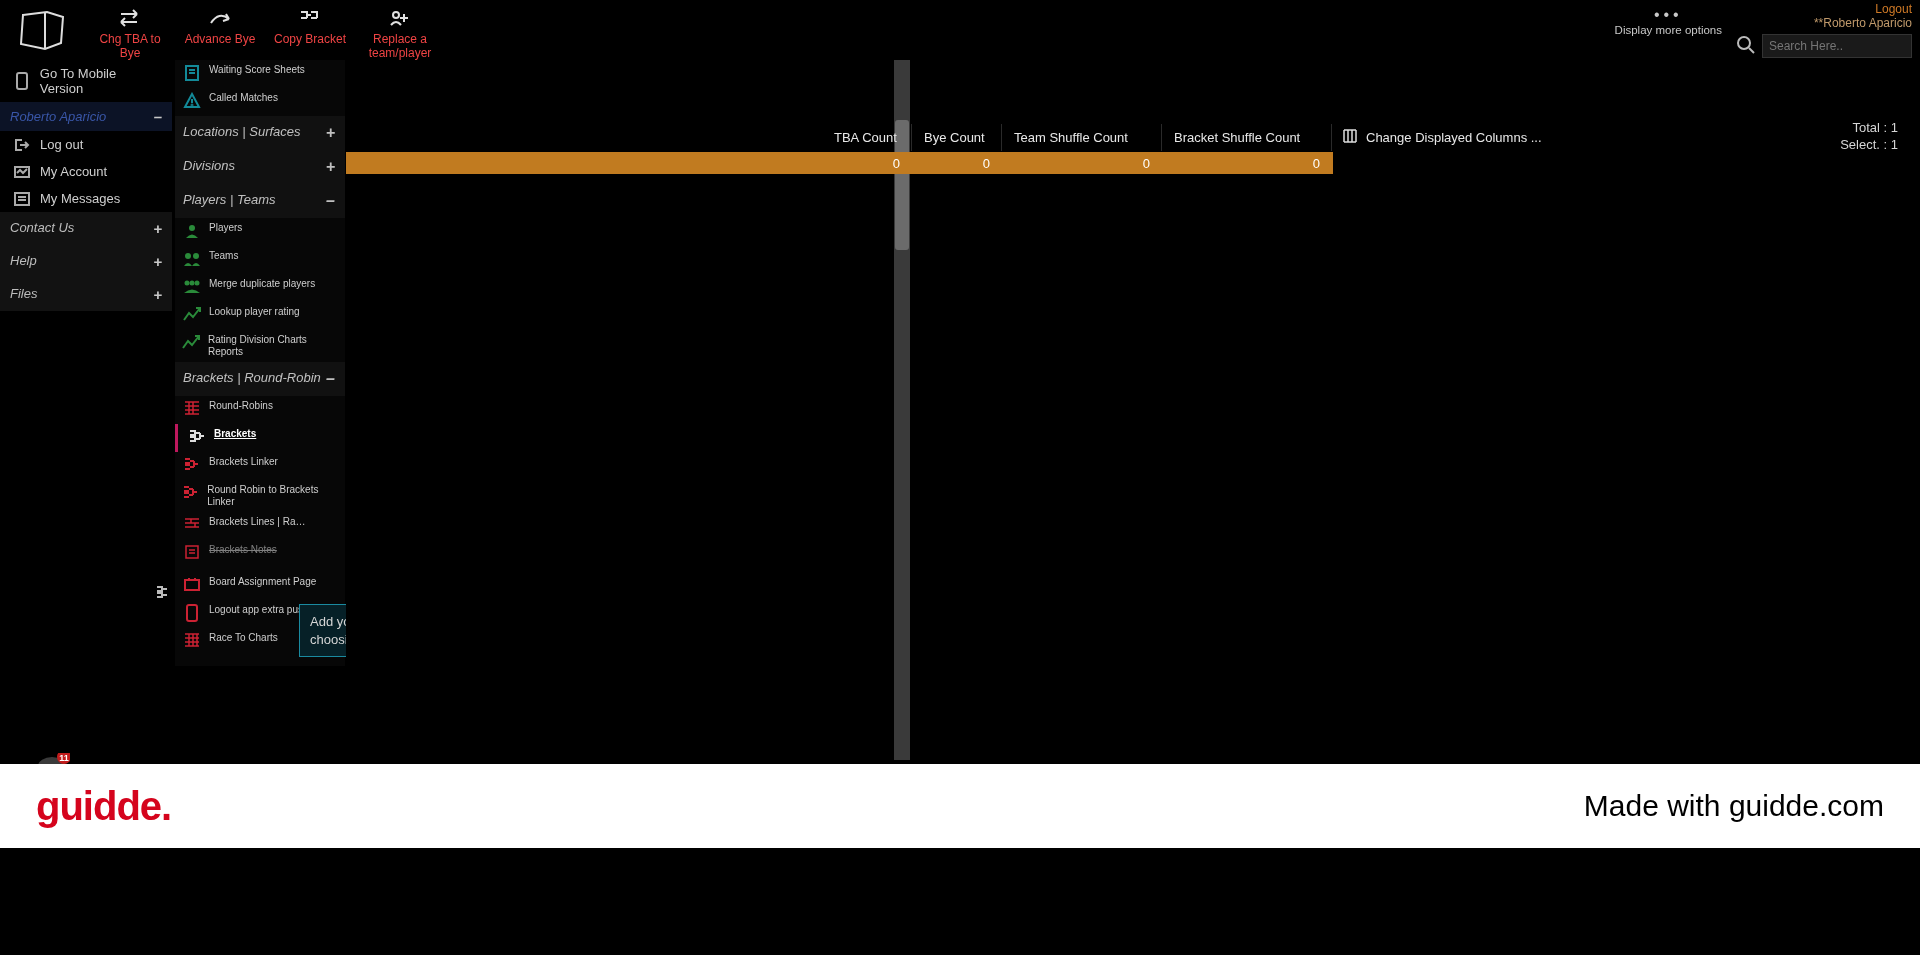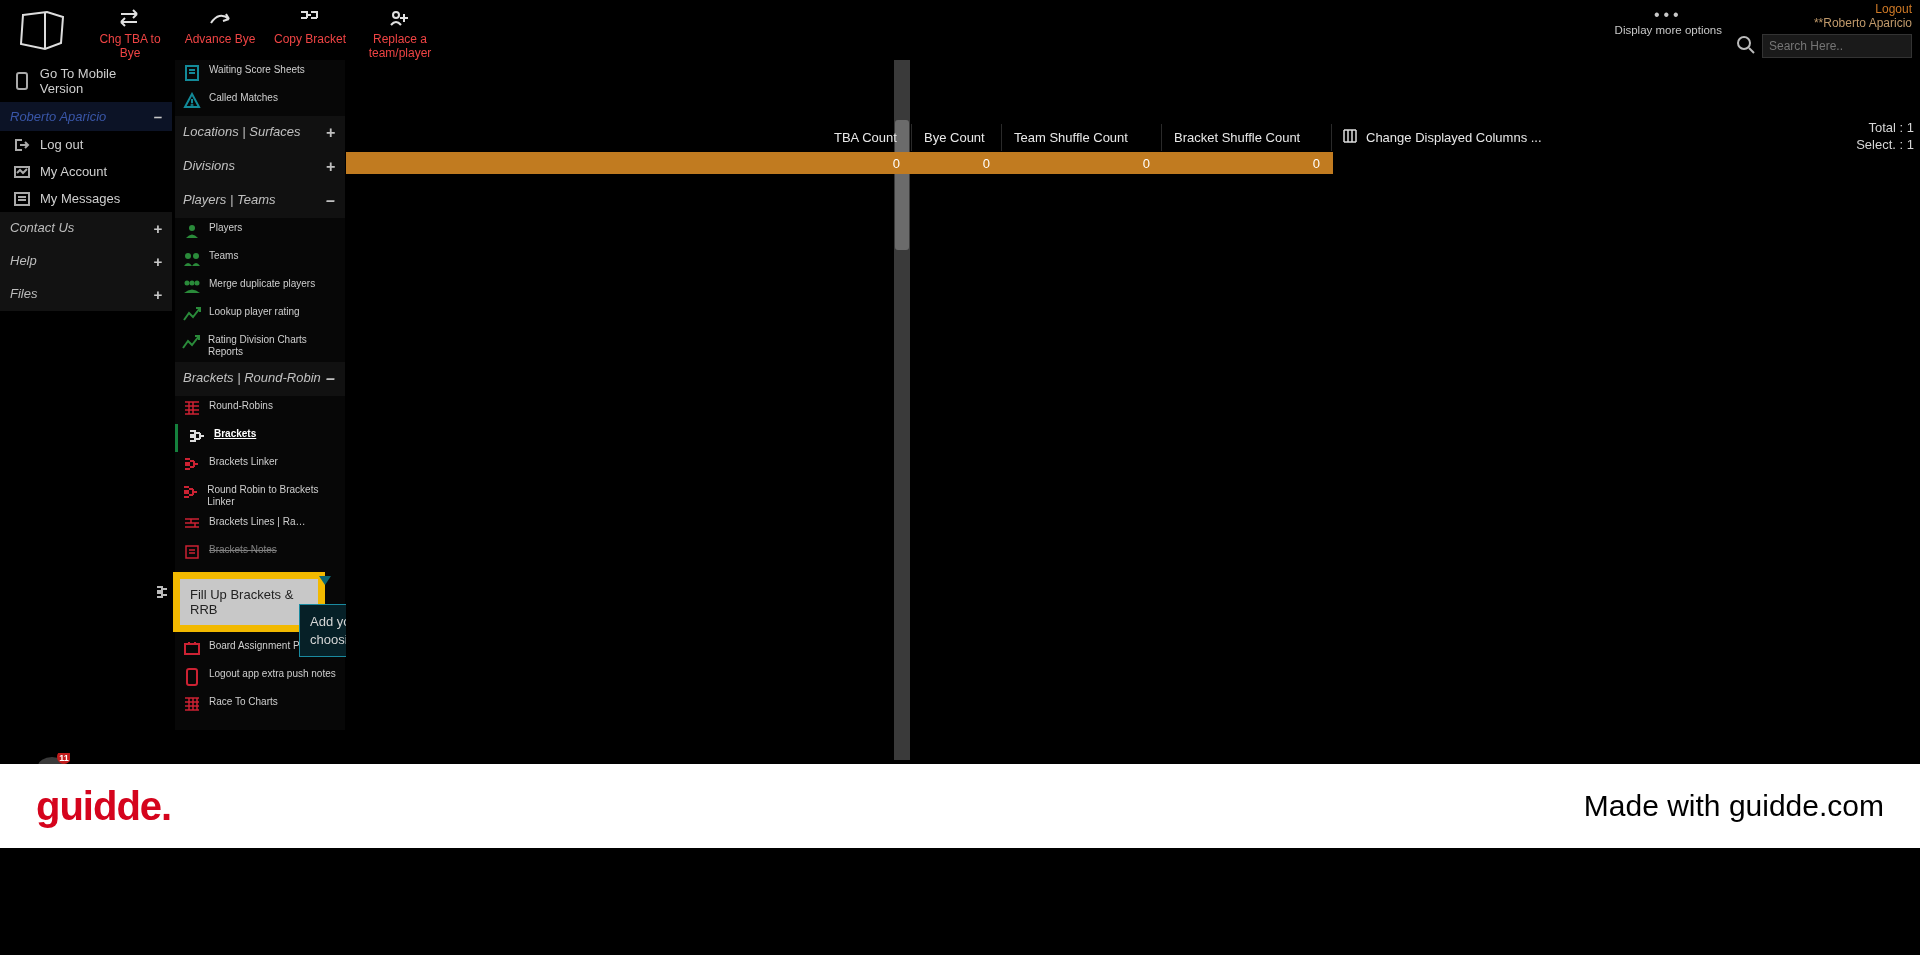--- a/index.html
+++ b/index.html
@@ -113,21 +113,21 @@
   .p-row {
     display:flex; align-items:flex-start;
     padding:4px 6px 4px 4px;
     color:#cfcfcf;
     font-size:10px;
     cursor:pointer;
     min-height:28px;
   }
   .p-row .pi { width:26px; display:flex; justify-content:center; margin-right:4px;}
   .p-row.active-brackets {
-    border-left:3px solid #15803d;
+    border-left:3px solid #be185d;
     padding-left:6px;
   }
   .p-row.active-brackets .txt { color:#fff; font-weight:600; text-decoration:underline;}
   .p-row .txt { line-height:1.2; }
 
   .p-section {
     display:flex; justify-content:space-between;
     background:#111;
     font-style:italic;
     padding:8px 10px 8px 8px;
@@ -197,21 +197,21 @@
     content:"";
     position:absolute;
     right:-15px; top:60px;
     width:14px; height:130px;
     background:#6b6b6b;
     border-radius:3px;
   }
 
   .totals {
     position:absolute;
-    top:60px; right:6px;
+    top:60px; right:22px;
     text-align:right;
     color:#d6d6d6;
     font-size:13px;
     line-height:1.3;
   }
 
   .col-headers {
     position:absolute;
     top:62px; left:476px; right:0;
     height:30px;
@@ -551,24 +551,20 @@
     </span>
     <span class="txt" style="text-decoration:line-through;opacity:.6">Brackets Notes</span>
   </div>
 
   <div class="fillup-li">
     <span class="pi" style="position:absolute;left:-20px;top:12px">
       <svg width="18" height="16" fill="none" stroke="#bbb" stroke-width="2">
           <path d="M2 3 H7 V7 H2 M7 5 H12 M2 9 H7 V13 H2 M7 11 H12"></path>
         </svg>
     </span>
-    <div class="box">
-      <span>Fill Up Brackets &amp; RRB</span>
-      <span class="tri"></span>
-    </div>
   </div>
 
   <div class="p-row">
     <span class="pi ico-red">
       <svg width="18" height="16" fill="none" stroke="#c23" stroke-width="2">
           <rect x="2" y="4" width="14" height="10"></rect>
           <path d="M6 2 V4 M12 2 V4"></path>
         </svg>
     </span>
     <span class="txt">Board Assignment Page</span>

